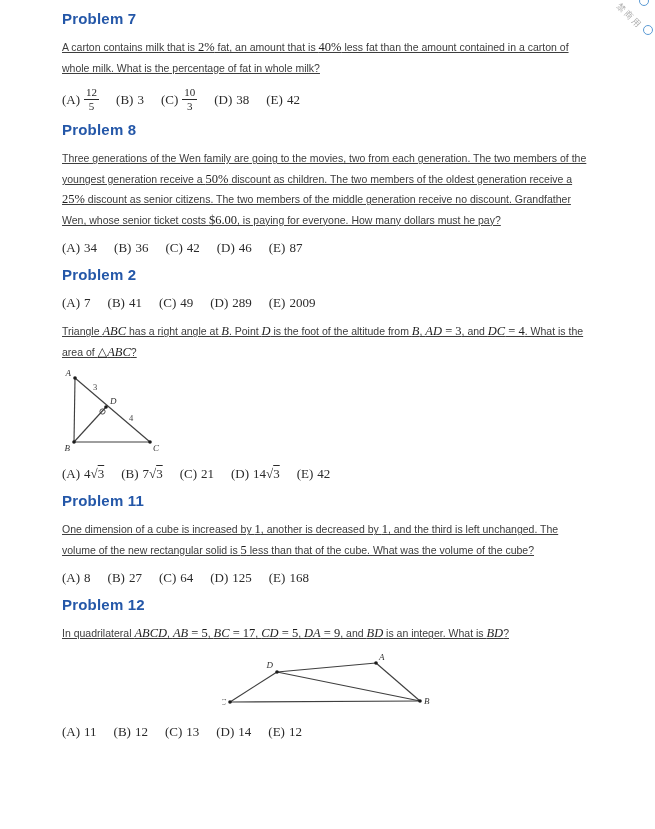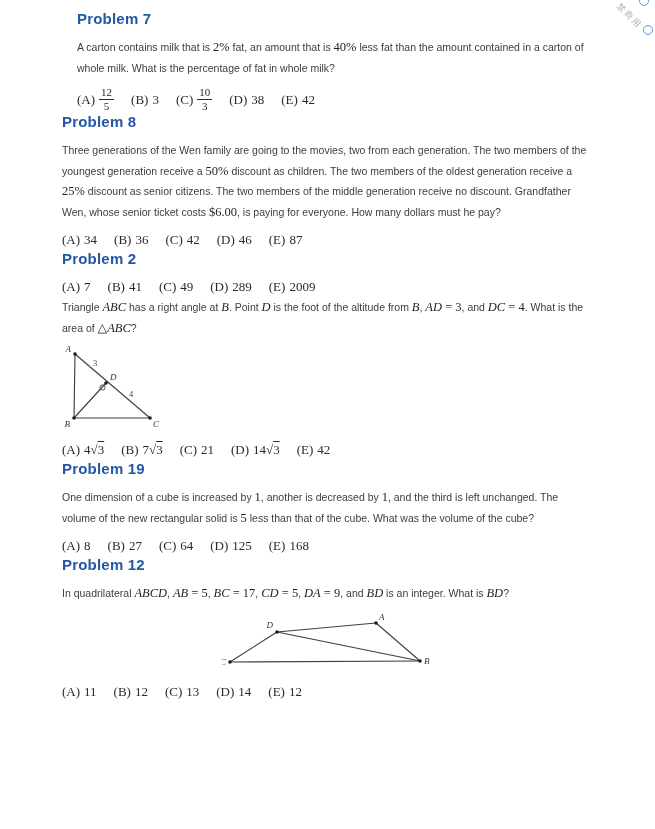--- a/index.html
+++ b/index.html
@@ -4,28 +4,28 @@
 <style>
   html,body{margin:0;padding:0;}
   body{
     width:655px;height:829px;overflow:hidden;background:#ffffff;
     font-family:"Liberation Sans",sans-serif;position:relative;
   }
   .page{
     position:relative;width:655px;height:829px;box-sizing:border-box;
     padding:10px 62px 0 62px;
   }
-  .problem{}
-  .problem:first-child{margin-top:0;margin-left:15px;}
+  .problem{margin-top:8px;}
+  .problem:first-child{margin-top:0;}
   h2.ptitle{
     margin:0 0 9px 0;font-size:15px;line-height:18px;font-weight:bold;
     color:#2457a8;letter-spacing:.2px;font-family:"Liberation Sans",sans-serif;
   }
   p.pbody{
-    margin:0;font-size:10.5px;line-height:20.5px;color:#3d3d3d;
+    margin:0;font-size:10.5px;line-height:20.5px;color:#3d3d3d;text-decoration:underline;
   }
   .mm,.mv{
     font-family:"Liberation Serif",serif;font-size:12.5px;color:#1f1f1f;
   }
   .mv{font-style:italic;}
   .choices{
     display:flex;align-items:center;gap:17px;margin-top:8px;
     font-family:"Liberation Serif",serif;font-size:13px;color:#2a2a2a;min-height:20px;
   }
   .choice{white-space:nowrap;display:flex;align-items:center;gap:4px;}
@@ -164,21 +164,21 @@
             <span class="clabel">(D)</span>
             <span class="cvalue"><span>14√<span class="ov">3</span></span></span>
           </span>
           <span class="choice">
             <span class="clabel">(E)</span>
             <span class="cvalue">42</span>
           </span>
         </div>
       </section>
       <section class="problem">
-        <h2 class="ptitle">Problem 19</h2>
+        <h2 class="ptitle">Problem 11</h2>
         <p class="pbody">One dimension of a cube is increased by <span class="mm">1</span>, another is decreased by <span class="mm">1</span>, and the third is left unchanged. The volume of the new rectangular solid is <span class="mm">5</span> less than that of the cube. What was the volume of the cube?</p>
         <div class="choices">
           <span class="choice">
             <span class="clabel">(A)</span>
             <span class="cvalue">8</span>
           </span>
           <span class="choice">
             <span class="clabel">(B)</span>
             <span class="cvalue">27</span>
           </span>

